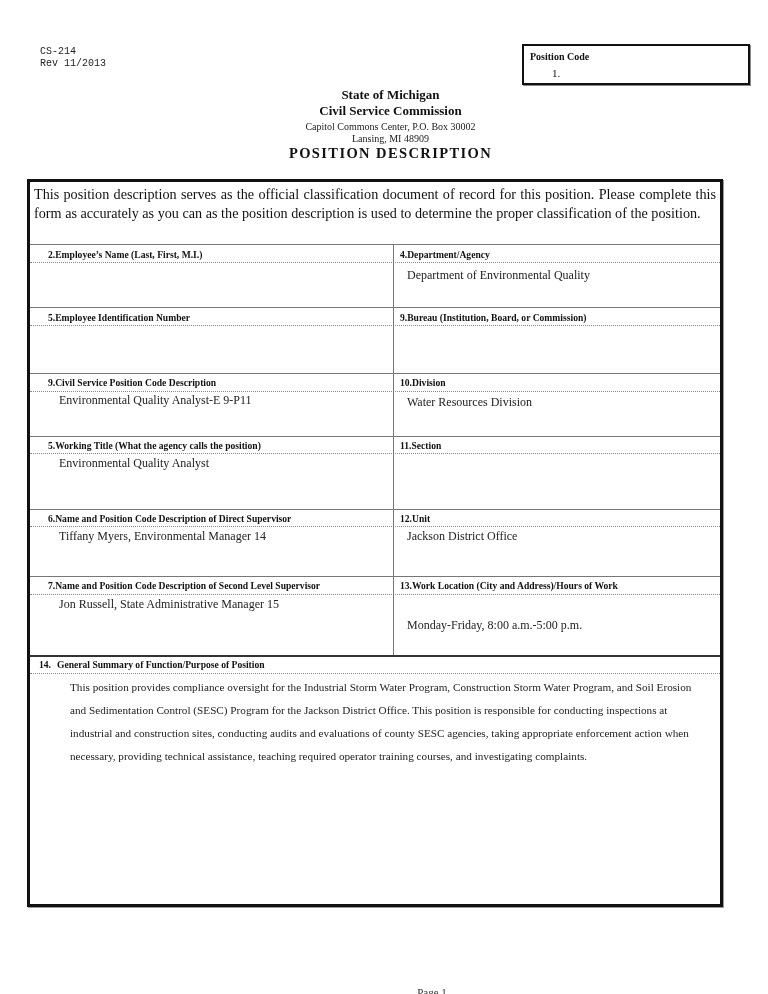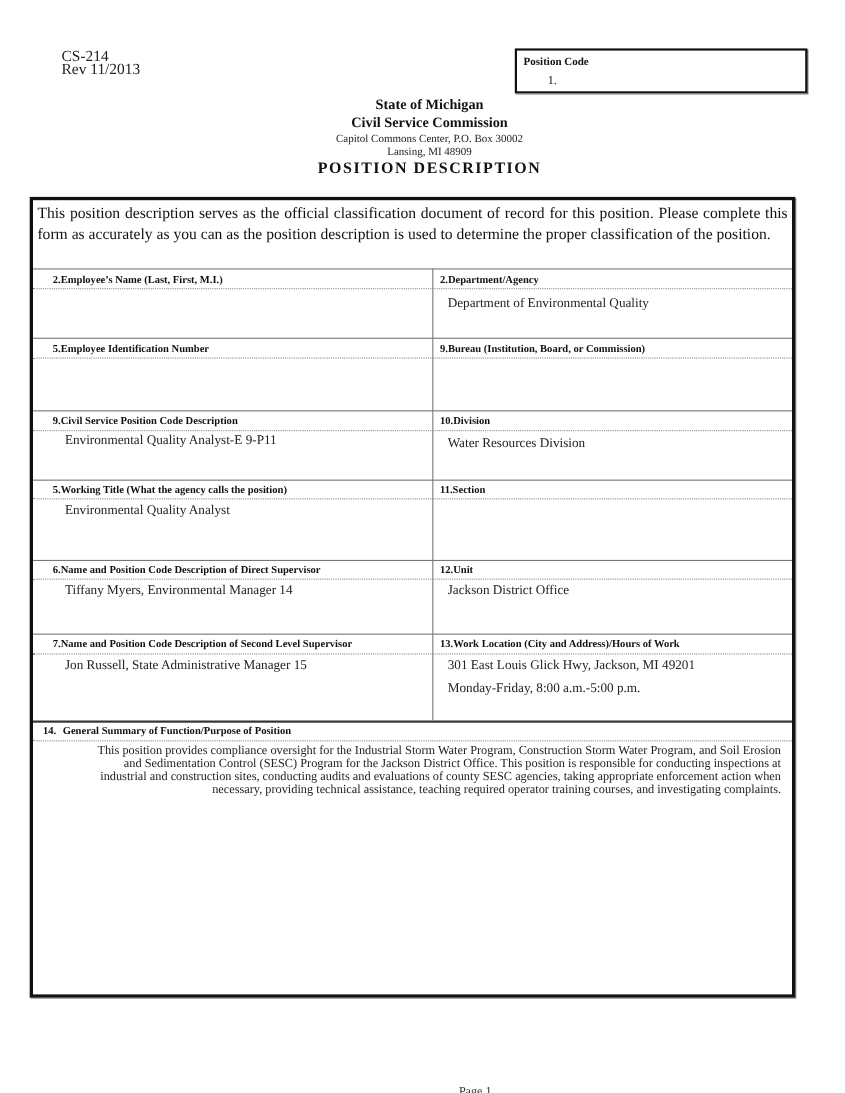--- a/index.html
+++ b/index.html
@@ -1,21 +1,21 @@
 <!DOCTYPE html>
 <html><head>
 <meta charset="utf-8">
 <style>
   html, body { margin: 0; padding: 0; background: #ffffff; }
   body { width: 768px; height: 994px; position: relative; overflow: hidden;
          font-family: "Liberation Serif", "DejaVu Serif", serif; color: #111; }
   .abs { position: absolute; }
-  .form-id { left: 56px; top: 46px; font-size: 14px; line-height: 12px; color: #222; }
-  .pos-code-box { left: 468px; top: 44px; width: 224px; height: 37px; border: 2px solid #111;
-                  box-shadow: 1px 1px 0 #888; padding-left: 38px; }
+  .form-id { left: 40px; top: 46px; font-size: 10px; line-height: 12px; color: #222; font-family: Liberation Mono, monospace; }
+  .pos-code-box { left: 522px; top: 44px; width: 224px; height: 37px; border: 2px solid #111;
+                  box-shadow: 1px 1px 0 #888; }
   .pos-code-label { position: absolute; left: 6px; top: 5px; font-size: 10px; font-weight: bold; }
   .pos-code-value { position: absolute; left: 28px; top: 21px; font-size: 11px; }
   .header { left: 0; width: 781px; text-align: center; }
   .h-state { top: 87px; font-size: 13px; font-weight: bold; line-height: 16px; }
   .h-csc { top: 103px; font-size: 13px; font-weight: bold; line-height: 16px; }
   .h-addr1 { top: 121px; font-size: 10px; line-height: 12px; color: #222; }
   .h-addr2 { top: 133px; font-size: 10px; line-height: 12px; color: #222; }
   .h-title { top: 144px; font-size: 14.5px; font-weight: bold; letter-spacing: 1.4px; line-height: 18px; }
 
   .outer { left: 27px; top: 179px; width: 690px; height: 722px; border: 3px solid #111;
@@ -24,21 +24,21 @@
            text-align: justify; color: #111; }
 
   .hline { position: absolute; left: 0; width: 690px; height: 0; border-top: 1.5px solid #777; }
   .hline.thick { border-top: 2.5px solid #333; }
   .dotline { position: absolute; left: 0; width: 690px; height: 0; border-top: 1px dotted #888; }
   .vline { position: absolute; left: 363px; width: 0; border-left: 1px solid #777; }
 
   .lbl { position: absolute; font-size: 9.6px; font-weight: bold; white-space: nowrap; color: #111; }
   .val { position: absolute; font-size: 12px; white-space: nowrap; color: #222; }
   .summary-text { position: absolute; left: 42px; top: 512px; width: 640px; font-size: 11.2px;
-                  line-height: 12px; color: #222; text-align: right; }
+                  line-height: 23px; color: #222; }
   .page-num { left: 0; width: 768px; top: 986px; text-align: center; font-size: 11px; color: #333; margin-left: 48px; }
 </style>
 </head>
 <body>
 
 <div class="abs form-id">
   <div>CS-214</div>
   <div>Rev 11/2013</div>
 </div>
 
@@ -68,21 +68,21 @@
   <div class="dotline" style="top:344px"></div>
   <div class="hline" style="top:394px"></div>
   <div class="dotline" style="top:412px"></div>
   <div class="hline thick" style="top:473px"></div>
   <div class="dotline" style="top:491px"></div>
 
   <div class="vline" style="top:62px;height:411px"></div>
 
   <div class="lbl" style="left:18px;top:67px">2.Employee’s Name (Last, First, M.I.)</div>
   <div class="val" style="left:28px;top:88px"></div>
-  <div class="lbl" style="left:370px;top:67px">2.Department/Agency</div>
+  <div class="lbl" style="left:370px;top:67px">4.Department/Agency</div>
   <div class="val" style="left:377px;top:86px">Department of Environmental Quality</div>
 
   <div class="lbl" style="left:18px;top:130px">5.Employee Identification Number</div>
   <div class="val" style="left:28px;top:150px"></div>
   <div class="lbl" style="left:370px;top:130px">9.Bureau (Institution, Board, or Commission)</div>
   <div class="val" style="left:377px;top:150px"></div>
 
   <div class="lbl" style="left:18px;top:195px">9.Civil Service Position Code Description</div>
   <div class="val" style="left:29px;top:211px">Environmental Quality Analyst-E 9-P11</div>
   <div class="lbl" style="left:370px;top:195px">10.Division</div>
@@ -93,21 +93,20 @@
   <div class="lbl" style="left:370px;top:258px">11.Section</div>
 
   <div class="lbl" style="left:18px;top:331px">6.Name and Position Code Description of Direct Supervisor</div>
   <div class="val" style="left:29px;top:347px">Tiffany Myers, Environmental Manager 14</div>
   <div class="lbl" style="left:370px;top:331px">12.Unit</div>
   <div class="val" style="left:377px;top:347px">Jackson District Office</div>
 
   <div class="lbl" style="left:18px;top:398px">7.Name and Position Code Description of Second Level Supervisor</div>
   <div class="val" style="left:29px;top:415px">Jon Russell, State Administrative Manager 15</div>
   <div class="lbl" style="left:370px;top:398px">13.Work Location (City and Address)/Hours of Work</div>
-  <div class="val" style="left:377px;top:415px">301 East Louis Glick Hwy, Jackson, MI 49201</div>
   <div class="val" style="left:377px;top:436px">Monday-Friday, 8:00 a.m.-5:00 p.m.</div>
 
   <div class="lbl" style="left:9px;top:477px">14.</div>
   <div class="lbl" style="left:27px;top:477px">General Summary of Function/Purpose of Position</div>
   <div class="summary-text" style="left:40px;top:494px">This position provides compliance oversight for the Industrial Storm Water Program, Construction Storm Water Program, and Soil Erosion and Sedimentation Control (SESC) Program for the Jackson District Office.  This position is responsible for conducting inspections at industrial and construction sites, conducting audits and evaluations of county SESC agencies, taking appropriate enforcement action when necessary, providing technical assistance, teaching required operator training courses, and investigating complaints.</div>
 </div>
 
 <div class="abs page-num">Page 1</div>
 
 </body></html>

